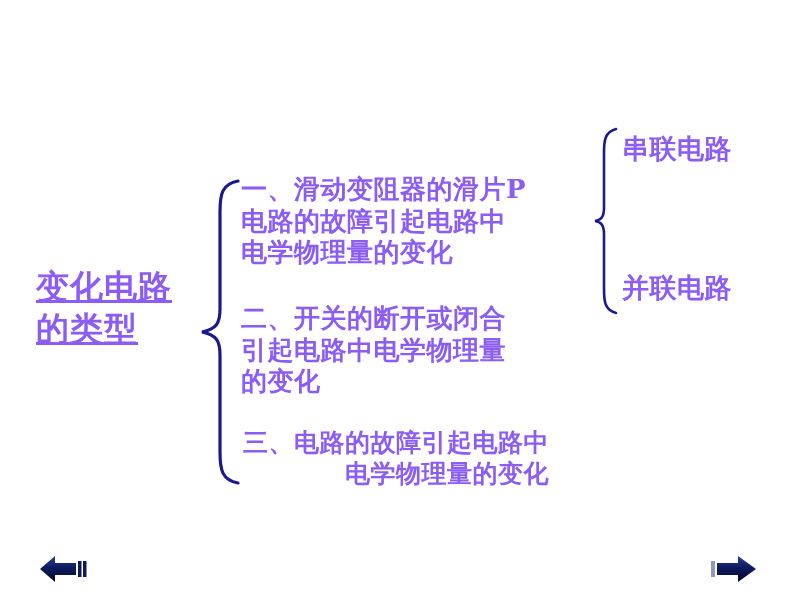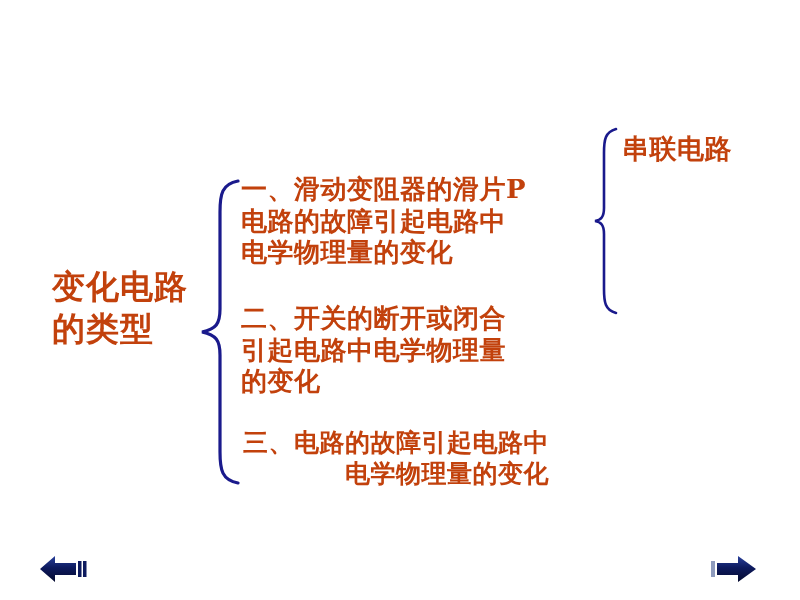--- a/index.html
+++ b/index.html
@@ -16,34 +16,35 @@
   .slide {
     position: relative;
     width: 800px;
     height: 600px;
     background: #ffffff;
   }
 
   
   .txt {
     position: absolute;
-    color: #c2410c;
+    color: #8b5cf6;
     font-family: "DejaVu Serif", "Liberation Serif", serif;
     font-weight: 700;
     line-height: 1.22;
     white-space: pre-line;
     letter-spacing: 0.5px;
   }
 
   #root-title {
-    left: 52px;
+    left: 36px;
     top: 266px;
     font-size: 33px;
     line-height: 1.28;
     letter-spacing: 1px;
+    text-decoration: underline;
   }
 
   #branch-1 {
     left: 241px;
     top: 174px;
     font-size: 26px;
   }
   #branch-2 {
     left: 241px;
     top: 303px;
@@ -115,20 +116,21 @@
   <div class="txt" id="branch-3">三、电路的故障引起电路中
 电学物理量的变化</div>
 
   <svg class="brace" id="brace-right" width="30" height="190" viewBox="0 0 30 190">
     <path d="M24 3 C 13 6, 12 14, 12 27 L12 82 C12 91, 9 94, 3 95
              C9 96, 12 99, 12 108 L12 163 C12 176, 13 184, 24 187" fill="none" stroke="#1a1a8c" stroke-width="2.6" stroke-linecap="round"></path>
   </svg>
 
   <div class="txt" id="leaf-series">串联电路</div>
 
+  <div class="txt" id="leaf-parallel">并联电路</div>
 
   <svg class="nav-arrow" id="nav-prev" viewBox="0 0 54 34">
     <defs>
       <linearGradient id="gradPrev" x1="0" y1="0" x2="0" y2="1">
         <stop offset="0%" stop-color="#29409c"></stop>
         <stop offset="45%" stop-color="#0d1a5e"></stop>
         <stop offset="100%" stop-color="#050a2e"></stop>
       </linearGradient>
     </defs>
     <polygon points="2,17 17,4 17,11 38,11 38,23 17,23 17,30" fill="url(#gradPrev)"></polygon>

